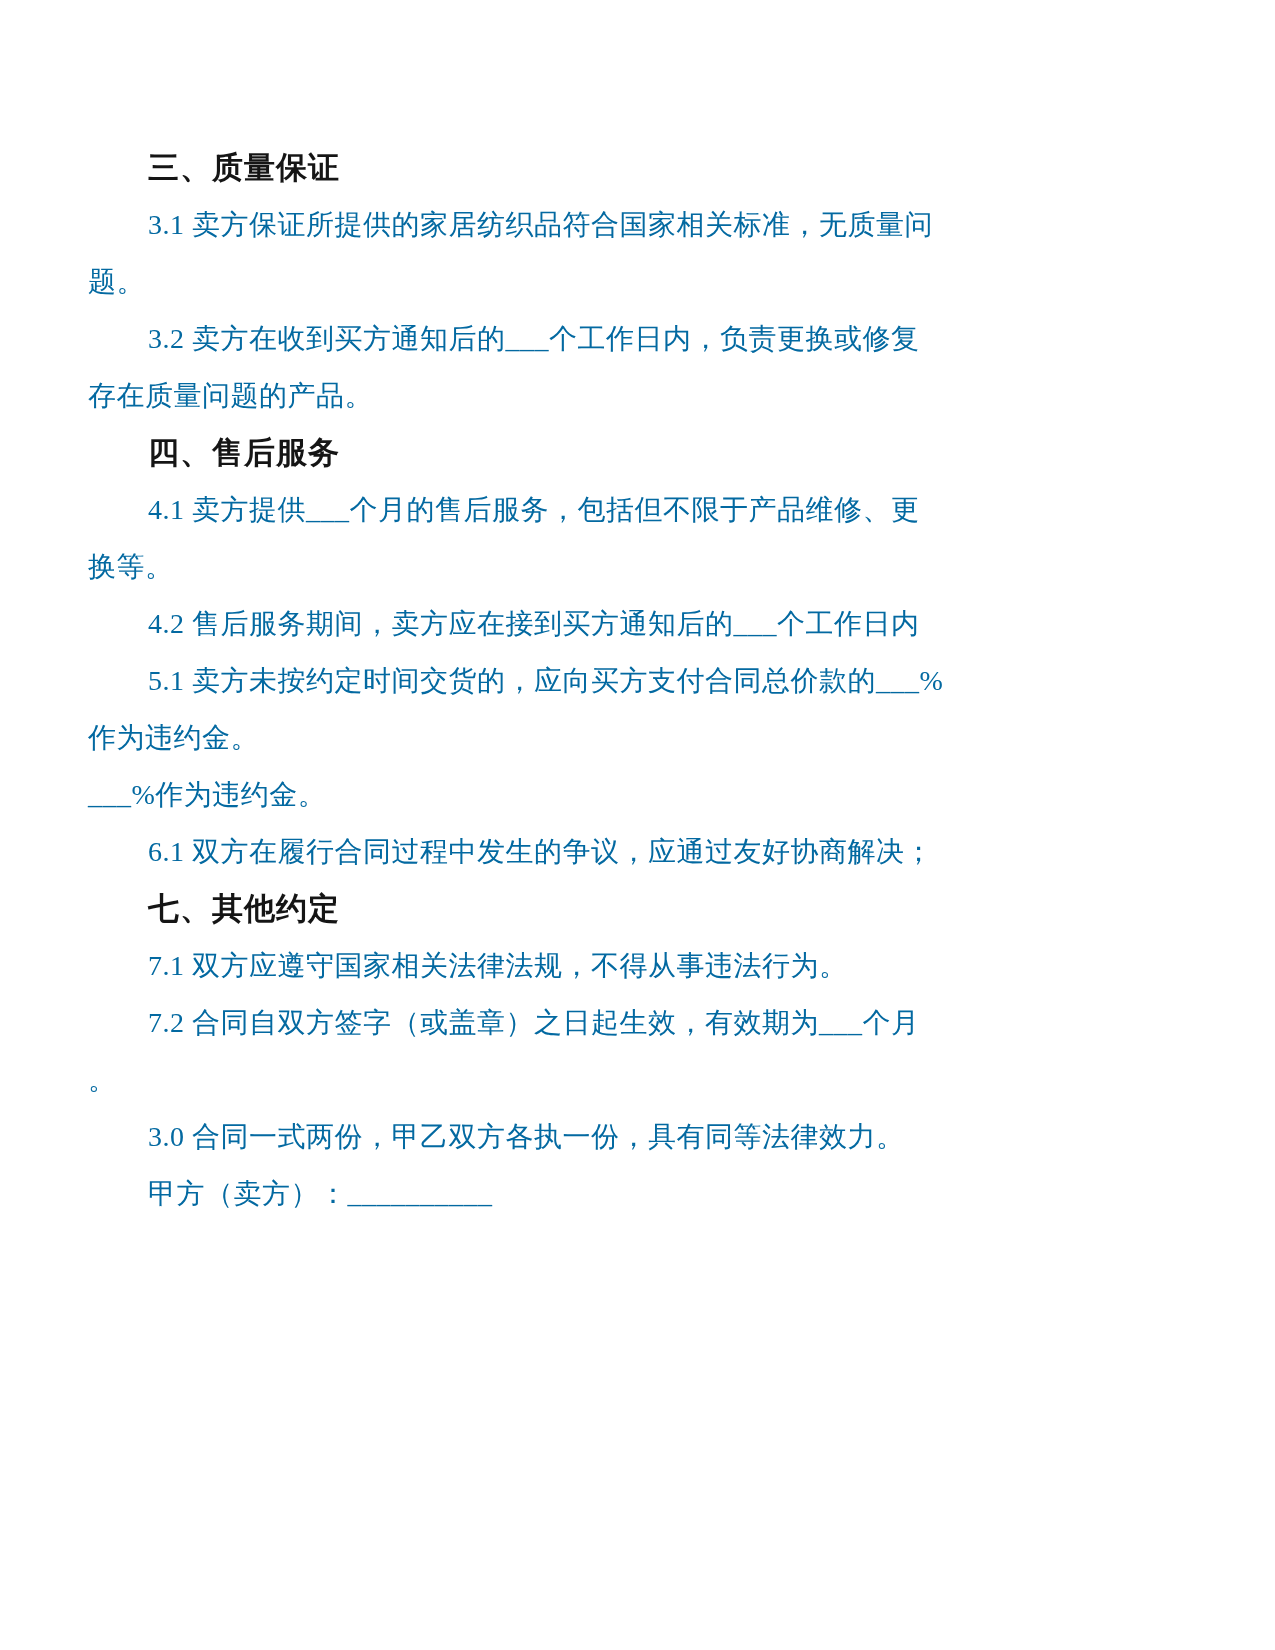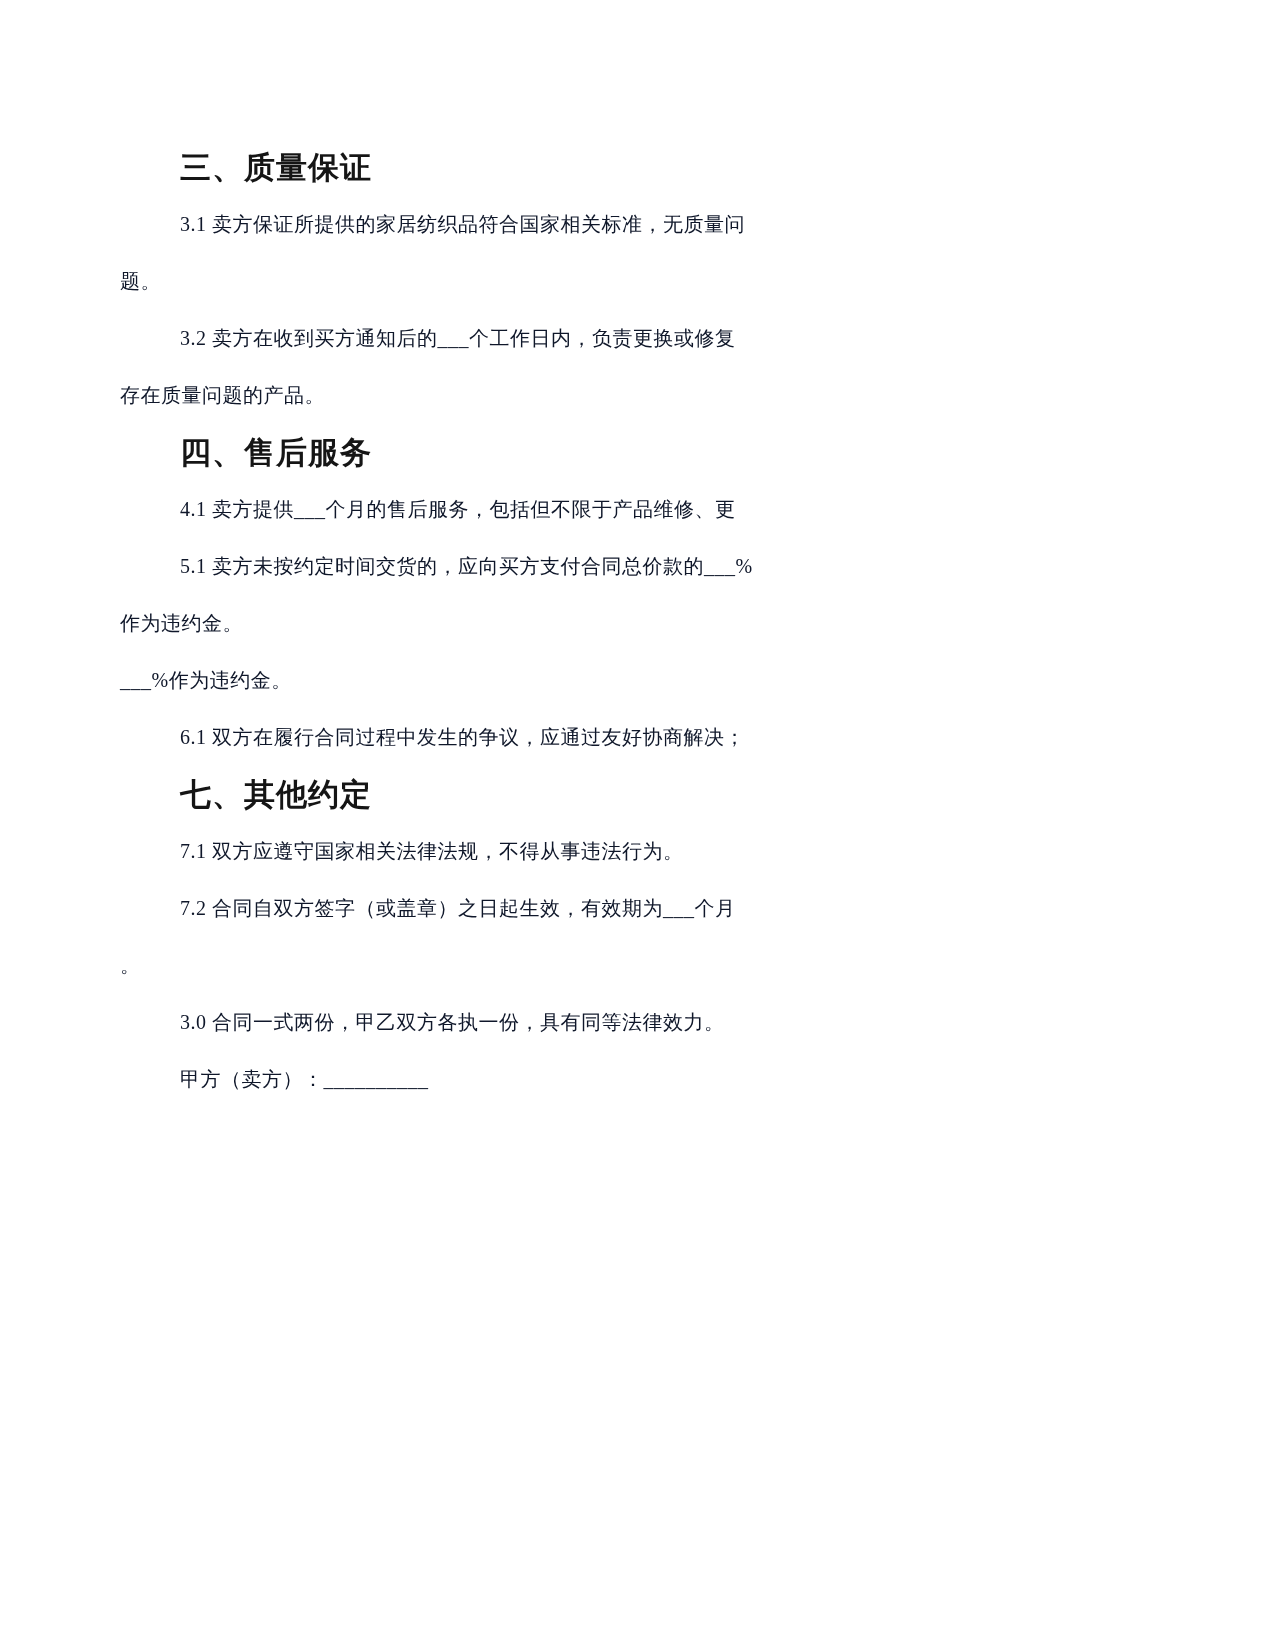--- a/index.html
+++ b/index.html
@@ -6,30 +6,30 @@
     margin: 0;
     padding: 0;
     background: #ffffff;
   }
   .page {
     position: relative;
     width: 1275px;
     height: 1650px;
     background: #ffffff;
     box-sizing: border-box;
-    padding: 139px 210px 0 120px;
+    padding: 139px 210px 0 88px;
     overflow: hidden;
   }
   .doc-line {
     width: 877px;
     height: 57px;
     line-height: 57px;
-    font-size: 20px;
+    font-size: 28px;
     letter-spacing: 0.5px;
-    color: #0f172a;
+    color: #0369a1;
     font-family: "Liberation Serif", "DejaVu Serif", serif;
     white-space: nowrap;
     overflow: visible;
   }
   .doc-line.indent {
     text-indent: 60px;
   }
   .doc-line.heading {
     font-family: "Liberation Sans", "DejaVu Sans", sans-serif;
     font-weight: 700;
@@ -42,20 +42,22 @@
 <body>
 
 <div class="page">
   <div class="doc-line heading indent">三、质量保证</div>
   <div class="doc-line indent">3.1 卖方保证所提供的家居纺织品符合国家相关标准，无质量问</div>
   <div class="doc-line">题。</div>
   <div class="doc-line indent">3.2 卖方在收到买方通知后的___个工作日内，负责更换或修复</div>
   <div class="doc-line">存在质量问题的产品。</div>
   <div class="doc-line heading indent">四、售后服务</div>
   <div class="doc-line indent">4.1 卖方提供___个月的售后服务，包括但不限于产品维修、更</div>
+  <div class="doc-line">换等。</div>
+  <div class="doc-line indent">4.2 售后服务期间，卖方应在接到买方通知后的___个工作日内</div>
   <div class="doc-line indent">5.1 卖方未按约定时间交货的，应向买方支付合同总价款的___%</div>
   <div class="doc-line">作为违约金。</div>
   <div class="doc-line">___%作为违约金。</div>
   <div class="doc-line indent">6.1 双方在履行合同过程中发生的争议，应通过友好协商解决；</div>
   <div class="doc-line heading indent">七、其他约定</div>
   <div class="doc-line indent">7.1 双方应遵守国家相关法律法规，不得从事违法行为。</div>
   <div class="doc-line indent">7.2 合同自双方签字（或盖章）之日起生效，有效期为___个月</div>
   <div class="doc-line">。</div>
   <div class="doc-line indent">3.0 合同一式两份，甲乙双方各执一份，具有同等法律效力。</div>
   <div class="doc-line indent">甲方（卖方）：__________</div>

